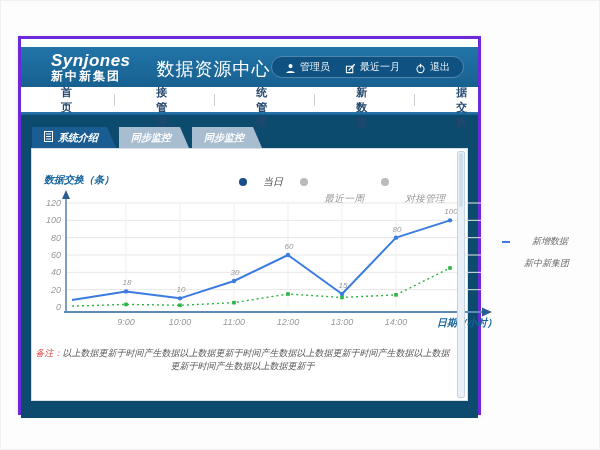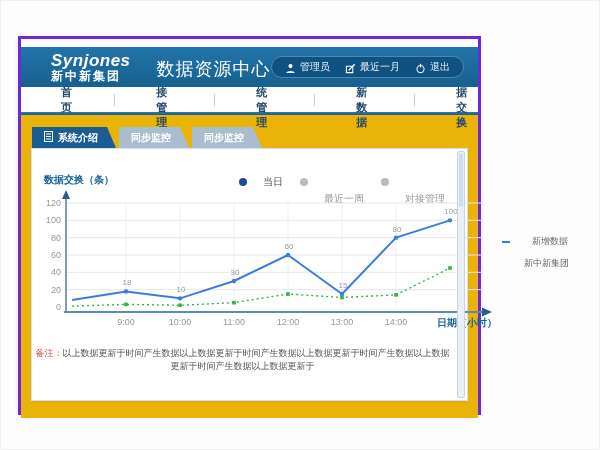--- a/index.html
+++ b/index.html
@@ -23,21 +23,21 @@
   .user-item { display:flex; align-items:flex-end; gap:4px; color:#e8f1f8; font-size:10px; cursor:pointer; }
   .user-item svg { display:block; }
 
   
   .nav { height:25px; background:#fff; display:flex; align-items:center; padding-left:34px;gap:20px; }
   .nav-item { font-size:11px; font-weight:bold; color:#24486e; padding:0 6px; cursor:pointer; }
   .nav-sep { width:1px; height:12px; background:#c9ced4; margin:0 16px; }
   .nav-line { height:3px; background:linear-gradient(180deg,#2a7ab0,#175e91); }
 
   
-  .content { background:#eab308; height:303px; padding:12px 10px 0 10px; }
+  .content { background:#0c4a6e; height:303px; padding:12px 10px 0 10px;font-style:italic; }
   .tabs { display:flex; gap:3px; padding-left:1px; }
   .tab { height:21px; display:flex; align-items:center; gap:5px; color:#fff; font-size:10px; font-weight:bold;
          padding:0 18px 0 12px; clip-path:polygon(0 0, calc(100% - 9px) 0, 100% 100%, 0 100%); cursor:pointer; }
   .tab.active { background:#1a5d93; }
   .tab.inactive { background:#a9bdd0;padding-left:12px; }
 
   .panel { position:relative; background:#fff; border:1px solid #d7dee6; height:253px;
            box-shadow:0 1px 2px rgba(0,0,0,.04); }
 
   .radios { position:absolute; top:9px; right:22px; display:flex; gap:17px; }

